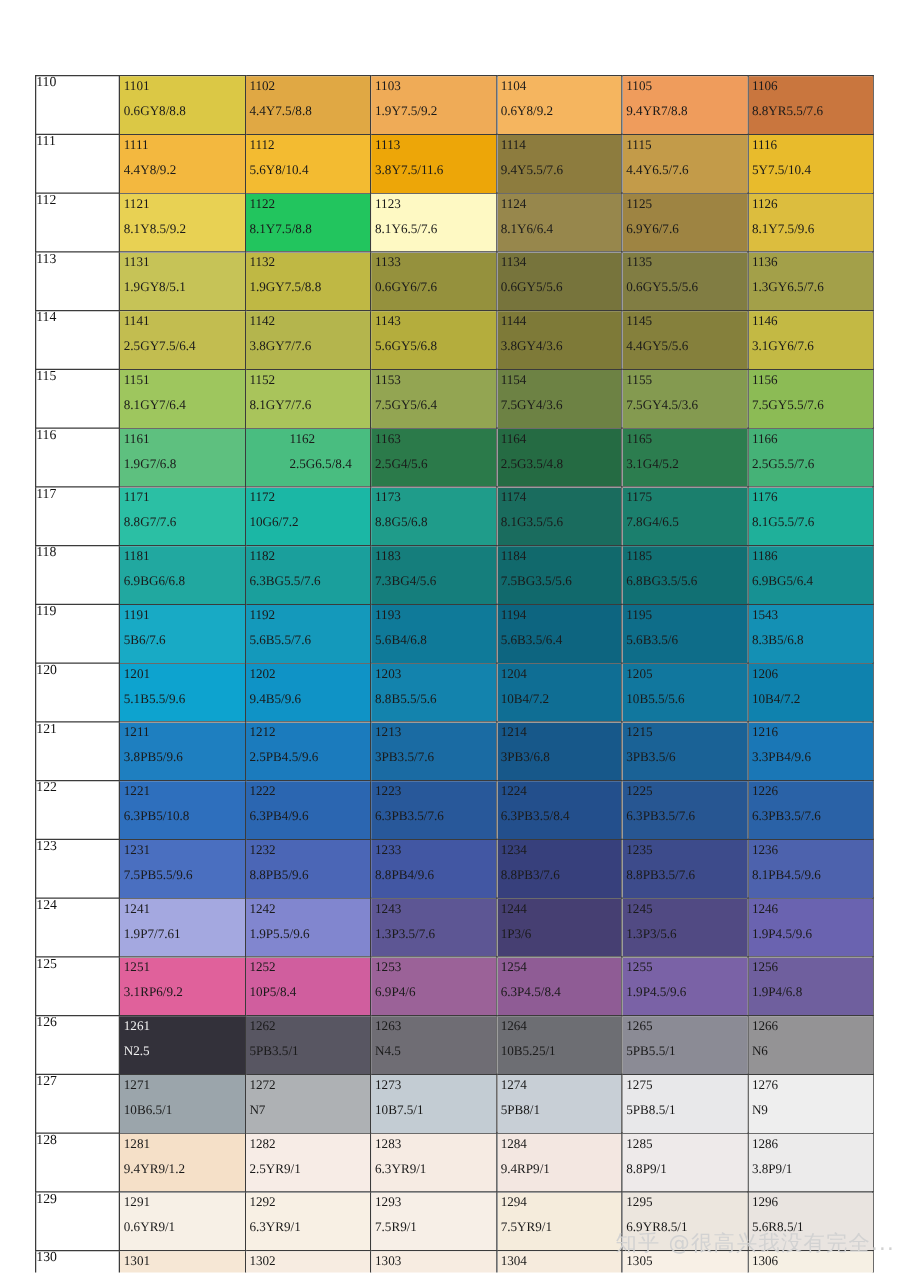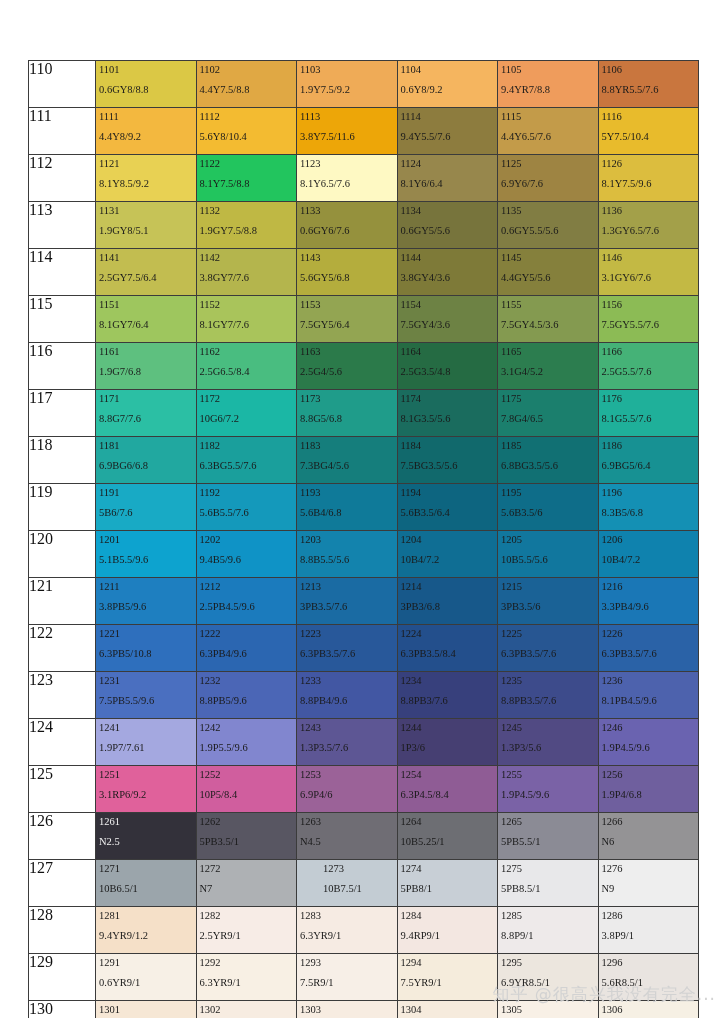--- a/index.html
+++ b/index.html
@@ -43,21 +43,21 @@
     padding: 0;
     margin: 0;
     vertical-align: top;
     overflow: hidden;
   }
 
   td.row-label {
     width: 66px;
     background: #ffffff;
     color: #111111;
-    font-size: 16px;
+    font-size: 11px;
     line-height: 1;
     text-align: left;
     vertical-align: middle;
     padding-left: 4px;
     font-family: "Liberation Serif", "DejaVu Serif", serif;
   }
 
   td.swatch {
     width: 99.5px;
     height: 46px;
@@ -268,21 +268,21 @@
               <span class="code dark-text">1156</span>
               <span class="munsell dark-text">7.5GY5.5/7.6</span>
             </td>
           </tr>
           <tr>
             <td class="row-label">116</td>
             <td class="swatch" style="background-color: rgb(94, 192, 127);">
               <span class="code dark-text">1161</span>
               <span class="munsell dark-text">1.9G7/6.8</span>
             </td>
-            <td class="swatch" style="background-color: rgb(73, 189, 128);">
+            <td class="swatch" style="background-color: rgb(73, 189, 128); padding-left: 32px;">
               <span class="code dark-text">1162</span>
               <span class="munsell dark-text">2.5G6.5/8.4</span>
             </td>
             <td class="swatch" style="background-color: rgb(43, 122, 74);">
               <span class="code dark-text">1163</span>
               <span class="munsell dark-text">2.5G4/5.6</span>
             </td>
             <td class="swatch" style="background-color: rgb(37, 107, 67);">
               <span class="code dark-text">1164</span>
               <span class="munsell dark-text">2.5G3.5/4.8</span>
@@ -366,21 +366,21 @@
             </td>
             <td class="swatch" style="background-color: rgb(13, 101, 128);">
               <span class="code dark-text">1194</span>
               <span class="munsell dark-text">5.6B3.5/6.4</span>
             </td>
             <td class="swatch" style="background-color: rgb(14, 109, 137);">
               <span class="code dark-text">1195</span>
               <span class="munsell dark-text">5.6B3.5/6</span>
             </td>
             <td class="swatch" style="background-color: rgb(20, 144, 180);">
-              <span class="code dark-text">1196</span>
+              <span class="code dark-text">1543</span>
               <span class="munsell dark-text">8.3B5/6.8</span>
             </td>
           </tr>
           <tr>
             <td class="row-label">120</td>
             <td class="swatch" style="background-color: rgb(13, 163, 207);">
               <span class="code dark-text">1201</span>
               <span class="munsell dark-text">5.1B5.5/9.6</span>
             </td>
             <td class="swatch" style="background-color: rgb(15, 147, 198);">
@@ -569,21 +569,21 @@
           <tr>
             <td class="row-label">127</td>
             <td class="swatch" style="background-color: rgb(155, 165, 171);">
               <span class="code dark-text">1271</span>
               <span class="munsell dark-text">10B6.5/1</span>
             </td>
             <td class="swatch" style="background-color: rgb(174, 177, 180);">
               <span class="code dark-text">1272</span>
               <span class="munsell dark-text">N7</span>
             </td>
-            <td class="swatch" style="background-color: rgb(195, 204, 211); padding-left: 23px;">
+            <td class="swatch" style="background-color: rgb(195, 204, 211);">
               <span class="code dark-text">1273</span>
               <span class="munsell dark-text">10B7.5/1</span>
             </td>
             <td class="swatch" style="background-color: rgb(200, 207, 214);">
               <span class="code dark-text">1274</span>
               <span class="munsell dark-text">5PB8/1</span>
             </td>
             <td class="swatch" style="background-color: rgb(232, 232, 234);">
               <span class="code dark-text">1275</span>
               <span class="munsell dark-text">5PB8.5/1</span>

